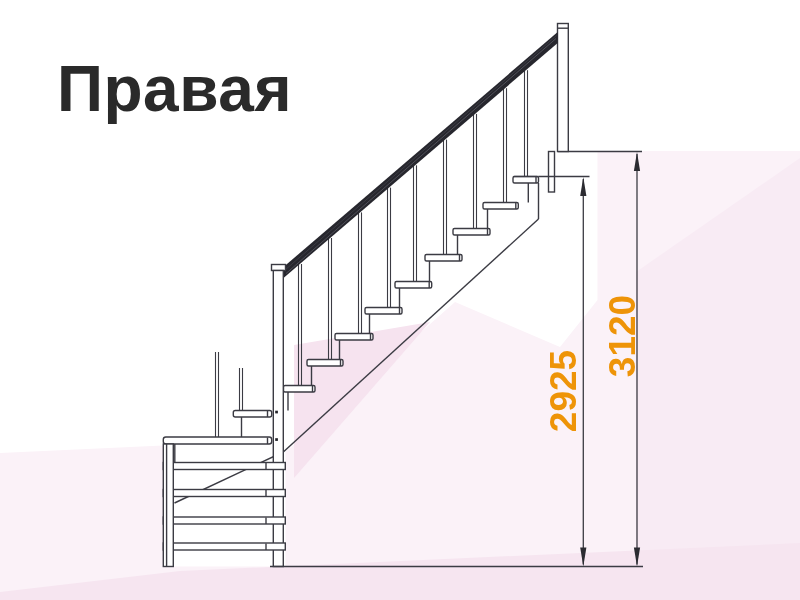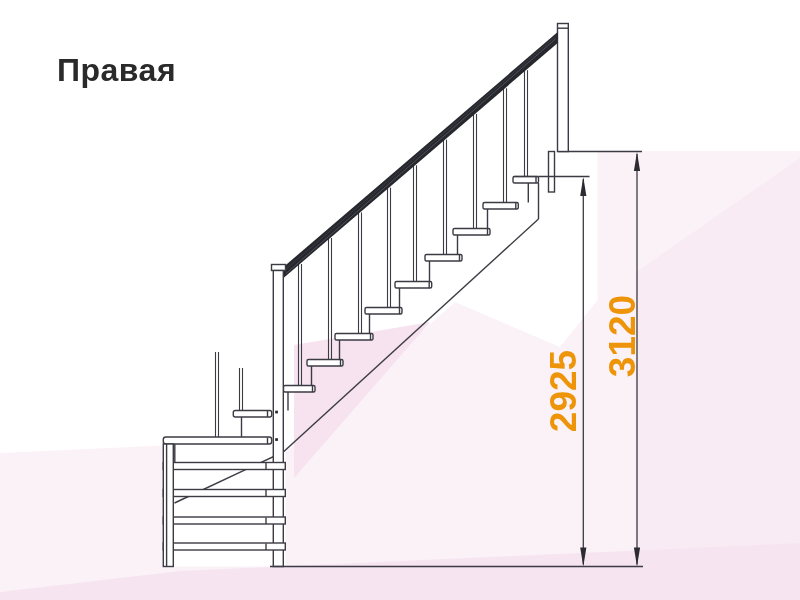--- a/index.html
+++ b/index.html
@@ -5,21 +5,21 @@
   html,body{margin:0;padding:0;}
   body{
     width:800px;height:600px;position:relative;overflow:hidden;
     background:#ffffff;
     font-family:"Liberation Sans", sans-serif;
   }
   .stage{position:absolute;left:0;top:0;width:800px;height:600px;}
   svg{position:absolute;left:0;top:0;}
   .page-title{
     position:absolute;left:57px;top:52px;
-    font-size:32px;font-weight:bold;color:#2a2a2a;
+    font-size:64px;font-weight:bold;color:#2a2a2a;
     letter-spacing:0.5px;white-space:nowrap;
   }
   .dim-label{
     position:absolute;width:160px;height:40px;
     text-align:center;line-height:40px;
     font-size:37px;font-weight:bold;color:#ee9408;
     transform:rotate(-90deg);
     white-space:nowrap;
   }
   .dim-label.d2925{left:484px;top:371px;}

